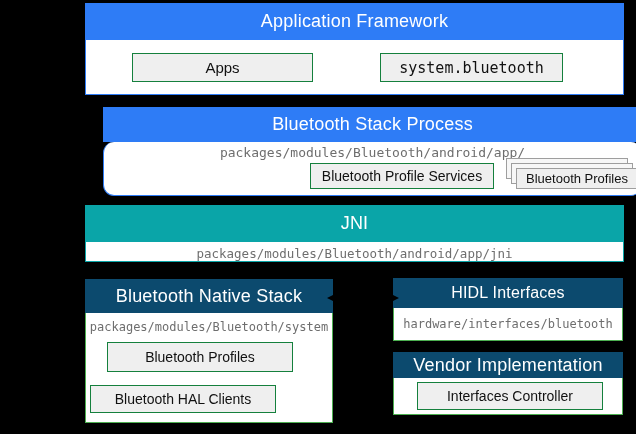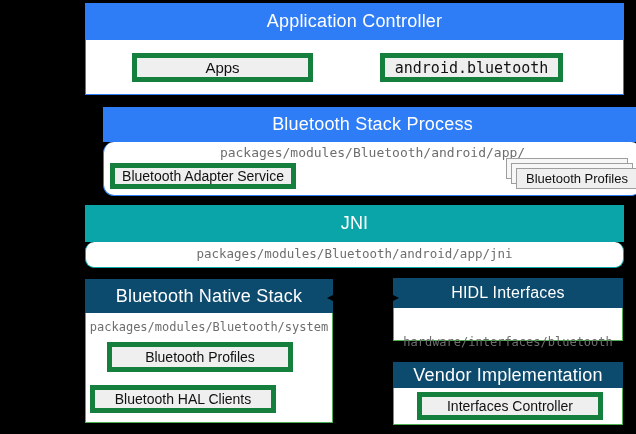--- a/index.html
+++ b/index.html
@@ -15,21 +15,21 @@
   .block-body{
     box-sizing:border-box;width:100%;background:#fff;position:relative;
   }
   .blue  .block-header{background:#2e7cf6;}
   .blue  .block-body{border:1px solid #2e7cf6;border-top:none;}
   .teal  .block-header{background:#0aa5a8;}
   .teal  .block-body{border:1px solid #0aa5a8;border-top:none;}
   .green .block-header{background:#0c4a6e;}
   .green .block-body{border:1px solid #4caf50;border-top:none;}
   .gbox{
-    position:absolute;box-sizing:border-box;background:#efefef;border:5px solid #15803d;
+    position:absolute;box-sizing:border-box;background:#efefef;border:1px solid #15803d;
     display:flex;align-items:center;justify-content:center;
     font-size:14px;color:#111;white-space:nowrap;
   }
   .mono{font-family:"DejaVu Sans Mono","Liberation Mono",monospace;}
   .path{
     position:absolute;left:0;right:0;text-align:center;color:#6e6e6e;
     font-family:"DejaVu Sans Mono","Liberation Mono",monospace;white-space:nowrap;
   }
   .stack-card{
     position:absolute;box-sizing:border-box;background:#f7f7f7;border:1px solid #9e9e9e;
@@ -40,55 +40,55 @@
   }
   #arrow-overlay{position:absolute;left:0;top:0;pointer-events:none;}
 </style>
 </head>
 <body>
 
 <div id="canvas">
 
   <div class="block blue" style="left:85px;top:3px;width:539px;">
     <div class="block-header" style="height:37px;">
-      <span>Application Controller</span>
+      <span>Application Framework</span>
     </div>
     <div class="block-body" style="height:55px;">
       <div class="gbox" style="left:46px;top:13px;width:181px;height:29px;font-size:15px;">
         <span>Apps</span>
       </div>
       <div class="gbox mono" style="left:294px;top:13px;width:183px;height:29px;font-size:15px;">
-        <span>android.bluetooth</span>
+        <span>system.bluetooth</span>
       </div>
     </div>
   </div>
 
   <div class="block blue" style="left:103px;top:107px;width:539px;">
     <div class="block-header" style="height:35px;">
       <span>Bluetooth Stack Process</span>
     </div>
     <div class="block-body" style="height:54px;border-radius:11px;">
       <div class="path" style="top:3px;font-size:13px;">packages/modules/Bluetooth/android/app/</div>
-      <div class="gbox" style="left:6px;top:21px;width:186px;height:26px;">
-        <span>Bluetooth Adapter Service</span>
+      <div class="gbox" style="left:206px;top:21px;width:184px;height:26px;">
+        <span>Bluetooth Profile Services</span>
       </div>
 
       <div class="stack-card" style="left:402px;top:16px;width:122px;height:21px;"></div>
       <div class="stack-card" style="left:407px;top:21px;width:122px;height:21px;"></div>
       <div class="stack-card stack-front" style="left:412px;top:26px;width:122px;height:21px;">
         <span>Bluetooth Profiles</span>
       </div>
     </div>
   </div>
 
   <div class="block teal" style="left:85px;top:205px;width:539px;">
     <div class="block-header" style="height:37px;align-items:center;">
       <span>JNI</span>
     </div>
-    <div class="block-body" style="height:26px;border-radius:9px;">
+    <div class="block-body" style="height:20px;">
       <div class="path" style="top:4px;font-size:12.5px;">packages/modules/Bluetooth/android/app/jni</div>
     </div>
   </div>
 
   <div class="block green" style="left:85px;top:279px;width:248px;">
     <div class="block-header" style="height:34px;font-size:18px;">
       <span>Bluetooth Native Stack</span>
     </div>
     <div class="block-body" style="height:110px;">
       <div class="path" style="top:7px;font-size:12px;">packages/modules/Bluetooth/system</div>
@@ -99,25 +99,25 @@
         <span>Bluetooth HAL Clients</span>
       </div>
     </div>
   </div>
 
   <div class="block green" style="left:393px;top:278px;width:230px;">
     <div class="block-header" style="height:30px;font-size:16px;">
       <span>HIDL Interfaces</span>
     </div>
     <div class="block-body" style="height:33px;">
-      <div class="path" style="top:27px;font-size:12px;">hardware/interfaces/bluetooth</div>
+      <div class="path" style="top:9px;font-size:12px;">hardware/interfaces/bluetooth</div>
     </div>
   </div>
 
-  <div class="block green" style="left:393px;top:362px;width:230px;">
+  <div class="block green" style="left:393px;top:352px;width:230px;">
     <div class="block-header" style="height:26px;font-size:18px;">
       <span>Vendor Implementation</span>
     </div>
     <div class="block-body" style="height:37px;">
       <div class="gbox" style="left:23px;top:4px;width:186px;height:28px;">
         <span>Interfaces Controller</span>
       </div>
     </div>
   </div>
 

